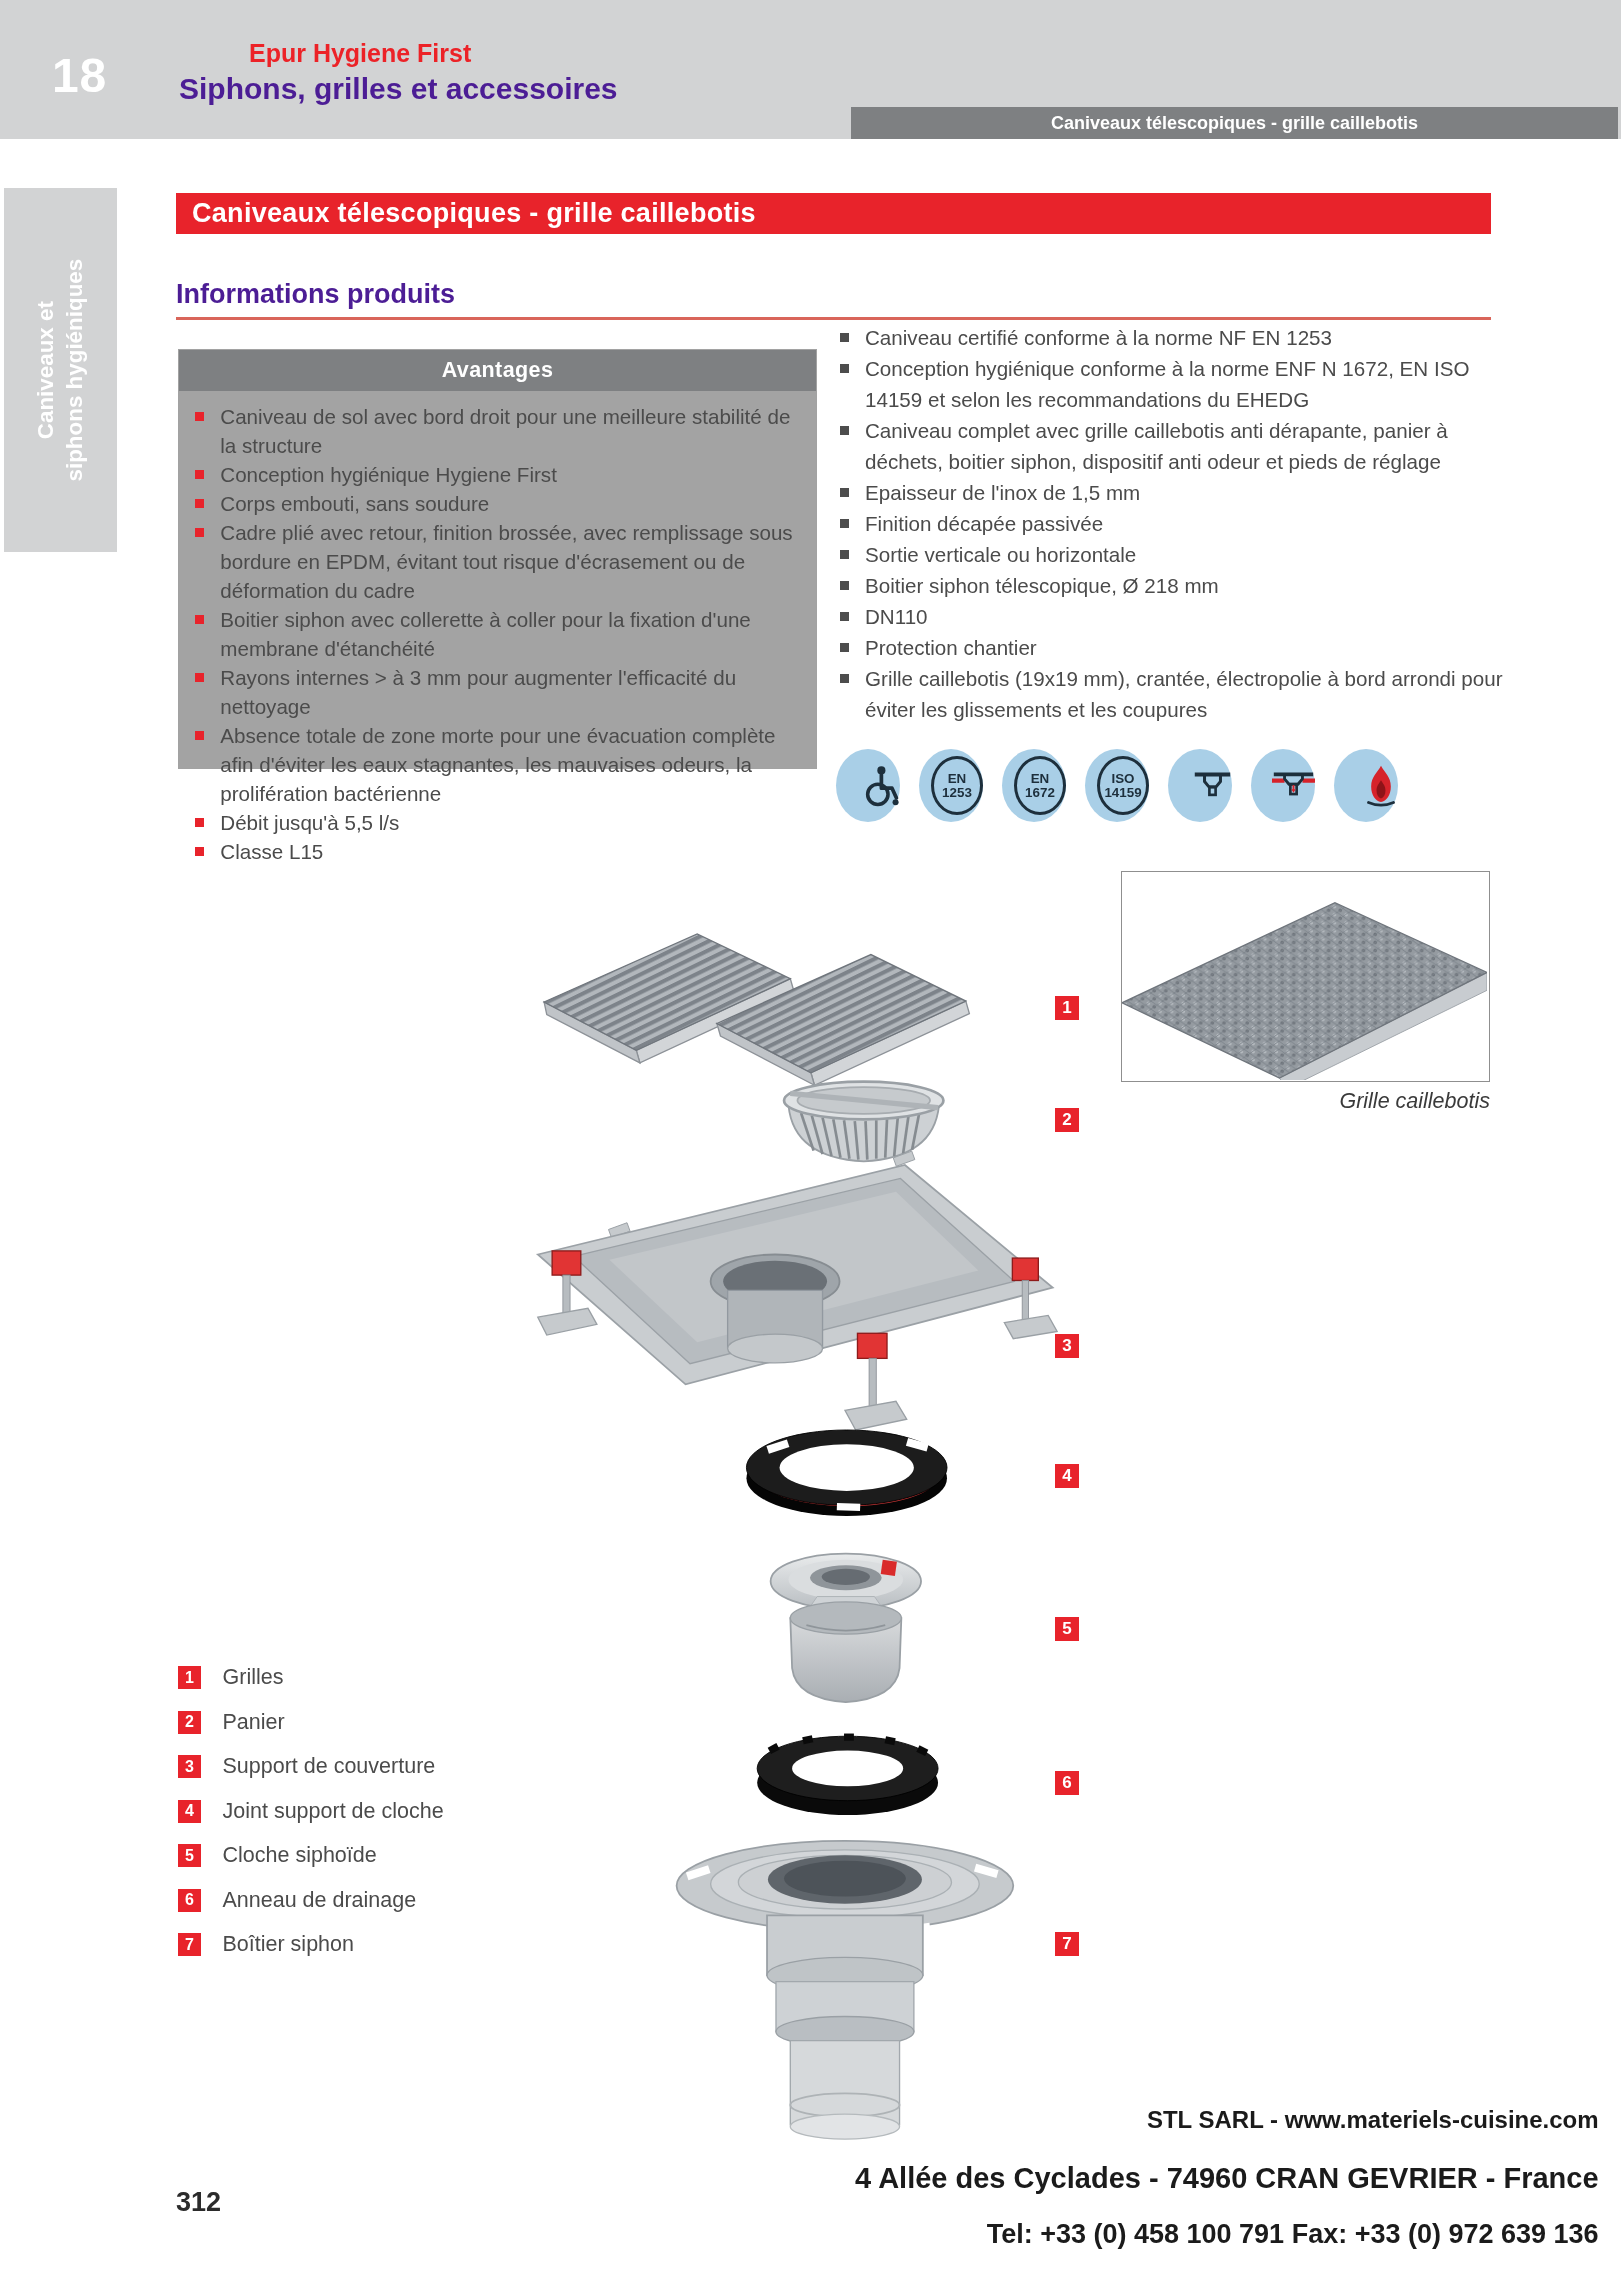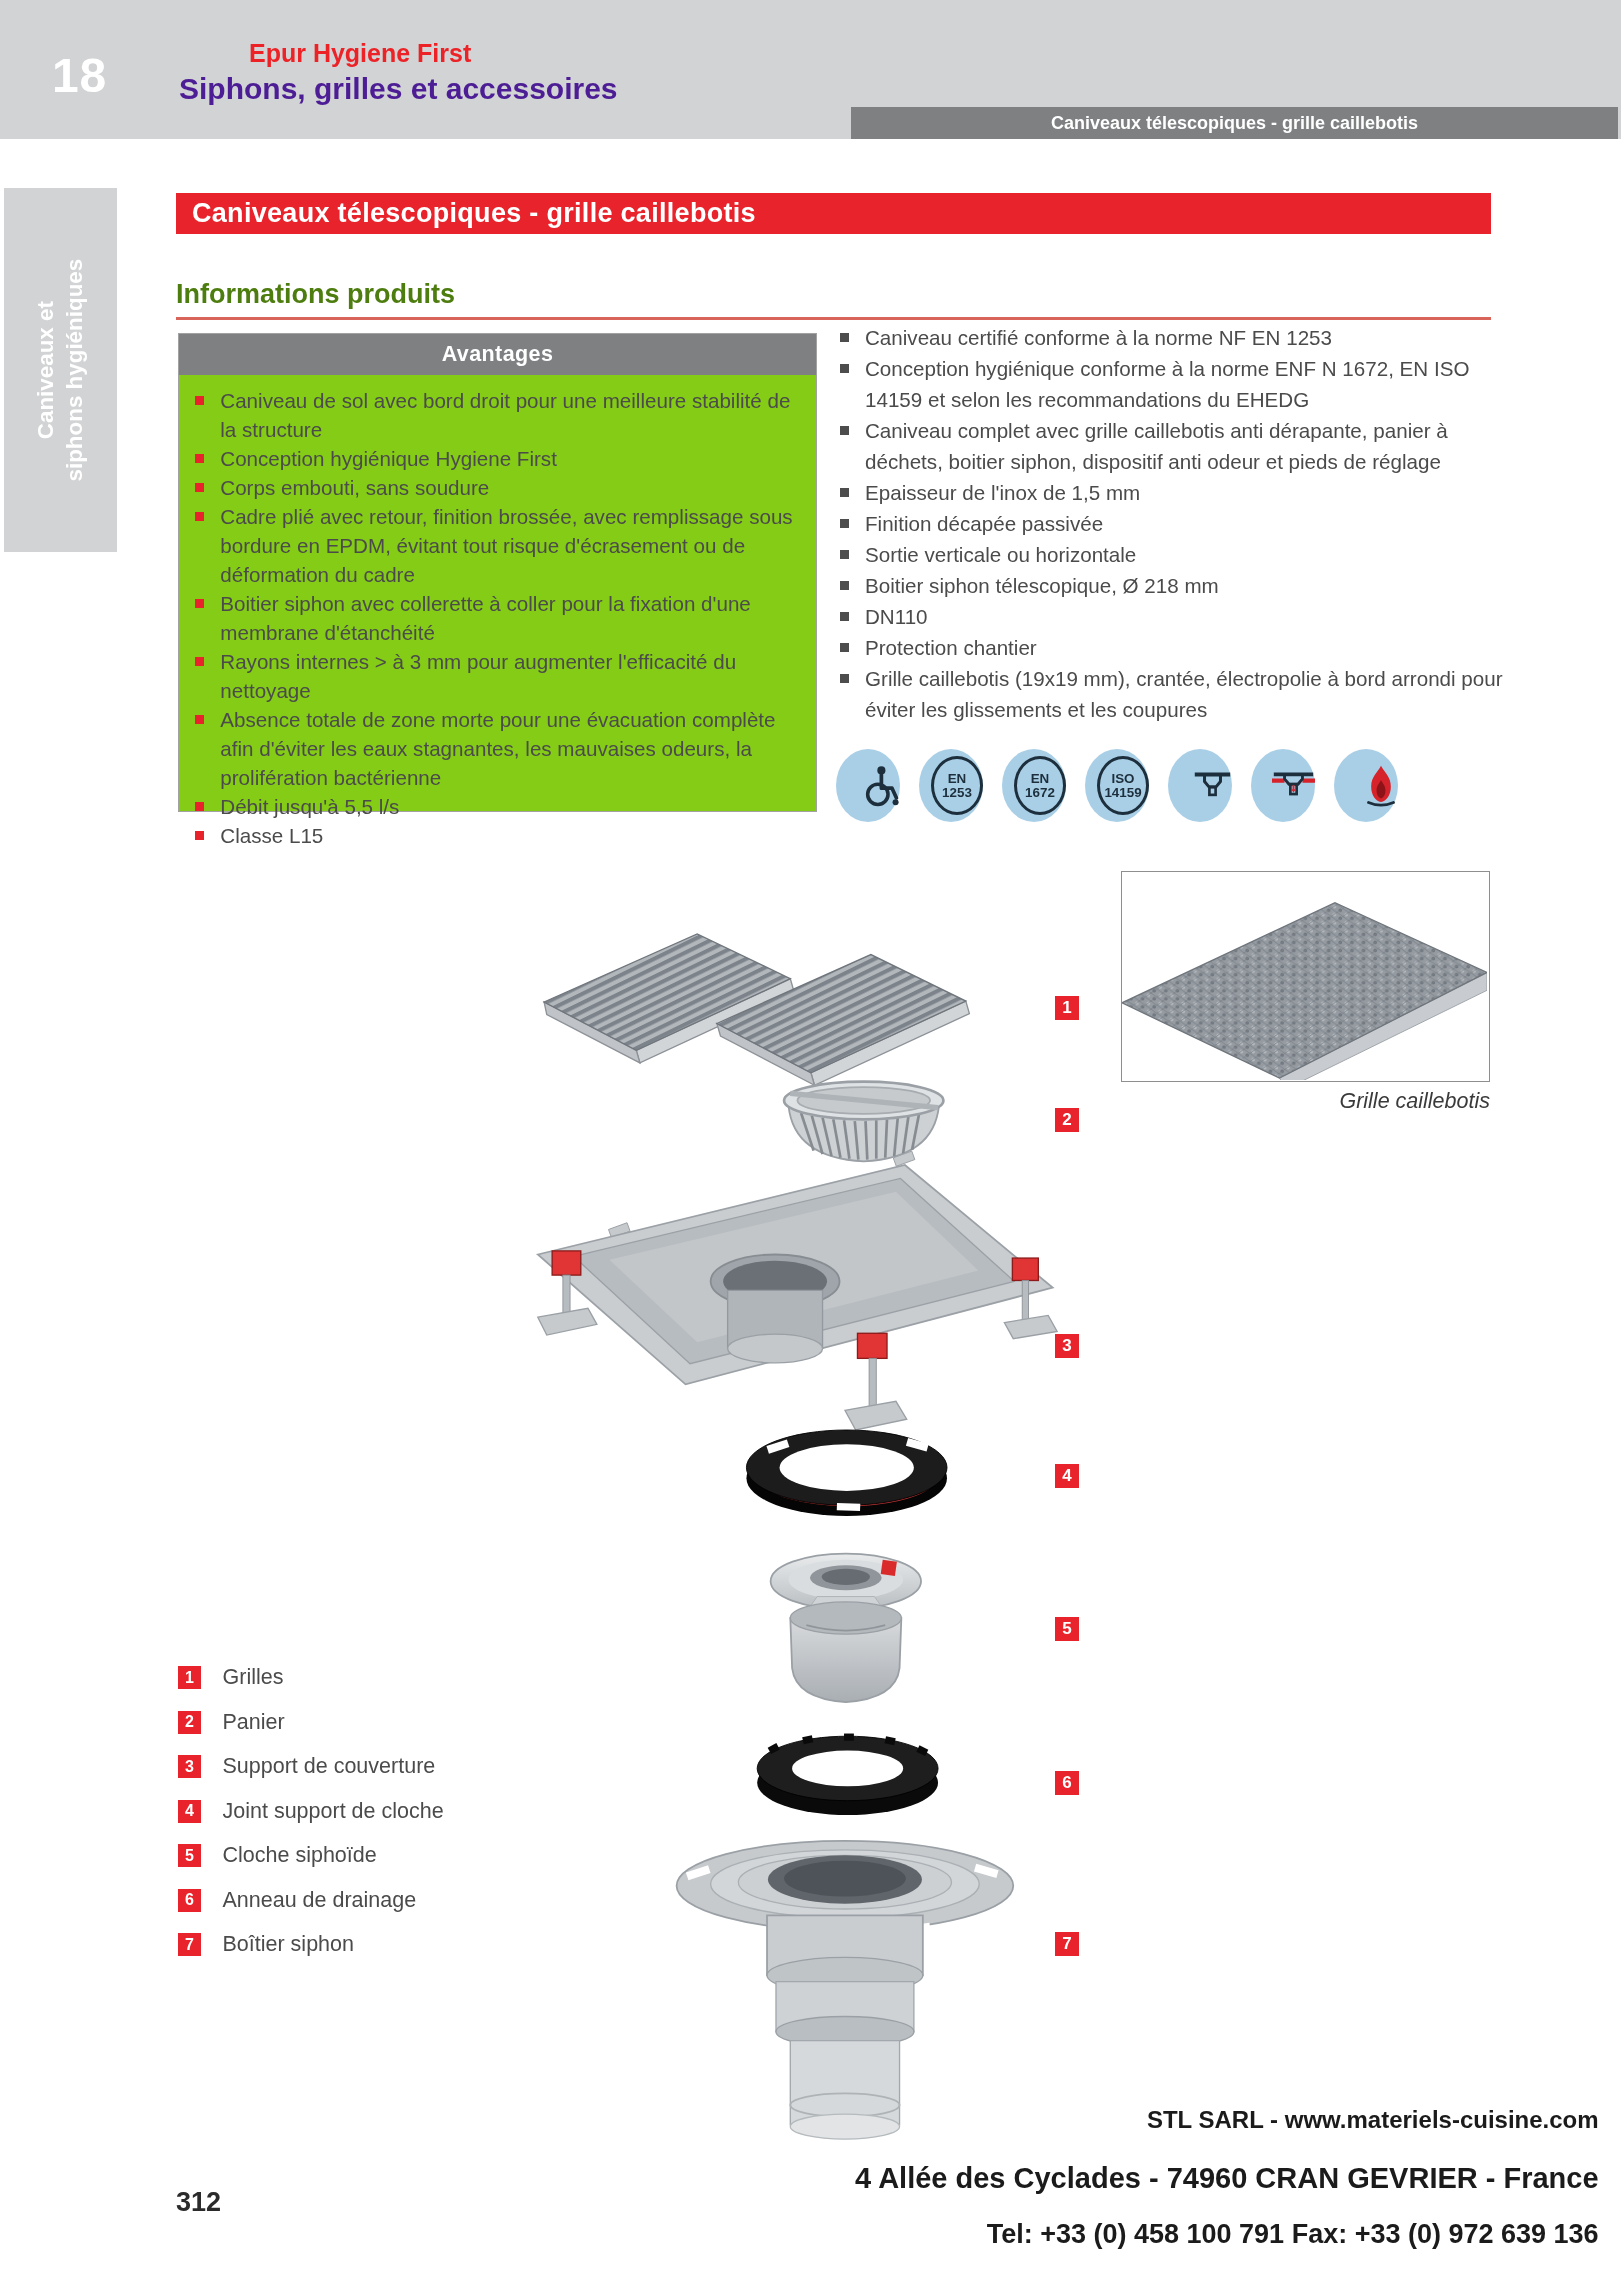--- a/index.html
+++ b/index.html
@@ -21,25 +21,25 @@
   
   .sidebar-tab { position:absolute; left:3.6px; top:188px; width:113px; height:364px; background:#d2d3d4;
     display:flex; align-items:center; justify-content:center; }
   .sidebar-vtext { transform:rotate(-90deg); color:#ffffff; font-weight:bold; font-size:22.4px; line-height:1.3; text-align:center; }
   .sidebar-vtext div { white-space:nowrap; }
   
   .banner { position:absolute; left:176px; top:193px; width:1315px; height:41px; background:#e8232b;
     display:flex; align-items:center; }
   .banner span { color:#ffffff; font-size:27px; font-weight:bold; padding-left:16px; letter-spacing:0.3px; }
   
-  .info-heading { position:absolute; left:176px; top:279px; font-size:27px; font-weight:bold; color:#4d7c0f;text-align:center; }
+  .info-heading { position:absolute; left:176px; top:279px; font-size:27px; font-weight:bold; color:#4c1d95;text-align:center; }
   .red-rule { position:absolute; left:176px; top:317px; width:1315px; height:2.7px; background:#d9655a; }
   
-  .adv-box { position:absolute; left:178px; top:333px; width:639px; height:479px;
-    border:1.8px solid #a2a2a2; background:#84cc16; }
+  .adv-box { position:absolute; left:178px; top:349px; width:639px; height:420px;
+    border:1.8px solid #a2a2a2; background:#a3a3a3; }
   .adv-header { height:41px; background:#7e8082; display:flex; align-items:center; justify-content:center; }
   .adv-header span { color:#ffffff; font-size:21.5px; font-weight:bold; letter-spacing:0.4px; }
   ul.blist { list-style:none; padding:10.7px 12.5px 0 14.3px; }
   ul.blist li { position:relative; padding-left:27px; color:#4b4b4b; font-size:20.6px; line-height:29px; }
   .features ul.blist li { line-height:31px; }
   .blt { position:absolute; left:1.8px; top:9.9px; width:9px; height:9px; display:inline-block; }
   .blt.red { background:#e8232b; }
   .blt.gray { background:#4d4d4d; top:10.7px; }
   
   .features { position:absolute; left:811px; top:322px; width:697px; }

